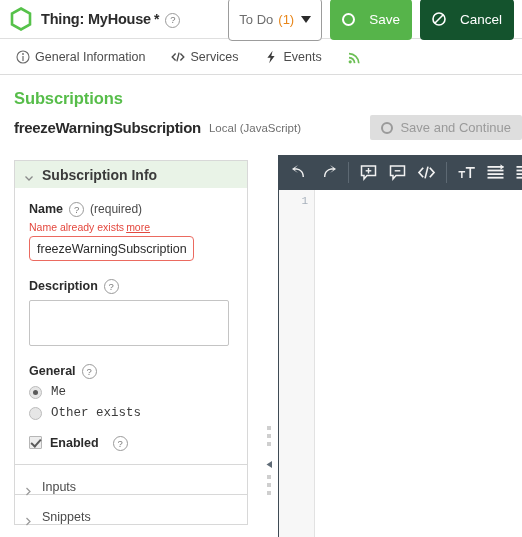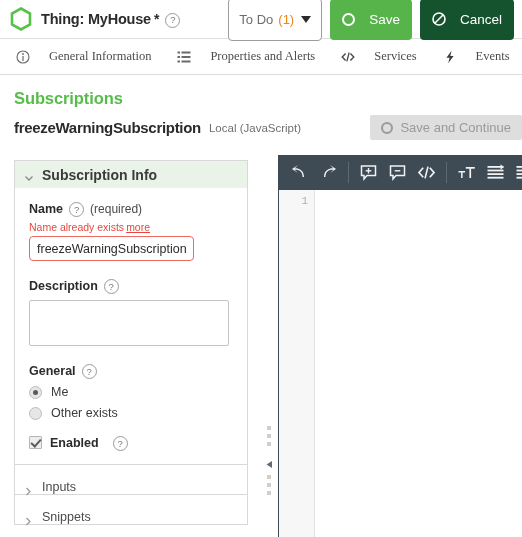--- a/index.html
+++ b/index.html
@@ -31,21 +31,21 @@
   .btn{display:flex;align-items:center;gap:14px;height:41px;padding:0 12px;border-radius:4px;
        font-size:13.5px;box-sizing:border-box;border:none;}
   .btn-save{background:#56b44a;color:#fff;margin-right:8px;}
   .btn-cancel{background:#14532d;color:#fff;}
   .ico-ring{width:13px;height:13px;border:2px solid #fff;border-radius:50%;box-sizing:border-box;flex:none;}
   .ico-ban{width:14px;height:14px;flex:none;}
 
   
   .tabs{height:37px;border-top:1px solid #dfdfdf;border-bottom:1px solid #dcdcdc;
         display:flex;align-items:center;padding-left:16px;box-sizing:border-box;background:#fff;}
-  .tab{display:flex;align-items:center;gap:19px;font-size:12.5px;color:#4c4c4c;margin-right:26px;white-space:nowrap;font-family:Liberation Serif, serif;}
+  .tab{display:flex;align-items:center;gap:5px;font-size:12.5px;color:#4c4c4c;margin-right:26px;white-space:nowrap;}
   .tab.active{color:#6cbf55;}
   .tab-ico{width:14px;height:14px;flex:none;display:block;}
 
   
   .sec-title{font-size:16.5px;font-weight:bold;color:#57bd4a;padding:14px 0 0 14px;letter-spacing:-0.1px;}
   .sub-row{display:flex;align-items:center;padding:7px 0 0 14px;}
   .sub-name{font-size:15px;font-weight:bold;color:#2b2b2b;letter-spacing:-0.3px;}
   .sub-kind{font-size:11.5px;color:#6f6f6f;margin-left:8px;}
   .sub-spacer{flex:1;}
   .btn-savecont{display:flex;align-items:center;gap:7px;height:25px;padding:0 11px;
@@ -66,21 +66,21 @@
   .err-more{color:#e4483e;text-decoration:underline;margin-left:2px;}
   .txt-input{width:165px;height:25px;box-sizing:border-box;border:1px solid #eb6a60;border-radius:4px;
     padding:0 7px;font-size:12.5px;color:#2b2b2b;font-family:inherit;background:#fff;outline:none;}
   .txt-area{width:200px;height:46px;box-sizing:border-box;border:1px solid #c4c4c4;border-radius:2px;
     margin-top:7px;font-family:inherit;font-size:12px;resize:none;outline:none;display:block;}
   .gap{height:17px;}
   .radio-row{display:flex;align-items:center;gap:9px;margin-top:7px;}
   .radio{width:13px;height:13px;border-radius:50%;background:#e6e6e6;border:1px solid #bcbcbc;
          box-sizing:border-box;flex:none;position:relative;}
   .radio.on::after{content:"";position:absolute;left:3px;top:3px;width:5px;height:5px;border-radius:50%;background:#5a5a5a;}
-  .radio-lbl{font-size:12.5px;color:#3b3b3b;}
+  .radio-lbl{font-size:12.5px;color:#3b3b3b;font-family:Liberation Mono, monospace;}
   .chk-row{display:flex;align-items:center;gap:8px;margin-top:15px;}
   .chk{width:13px;height:13px;border:1px solid #b6b6b6;background:#ededed;box-sizing:border-box;
        flex:none;position:relative;border-radius:1px;}
   .chk.on::after{content:"";position:absolute;left:3px;top:0px;width:4px;height:8px;
        border:solid #5a5a5a;border-width:0 2px 2px 0;transform:rotate(42deg);}
   .chk-lbl{font-size:12.5px;font-weight:bold;color:#2b2b2b;}
   .acc{display:flex;align-items:flex-end;gap:9px;height:30px;padding:0 9px;
        border:1px solid #d8d8d8;border-top:none;background:#fff;font-size:12.5px;color:#4a4a4a;box-sizing:border-box;}
   .chev-r{width:9px;height:9px;flex:none;}
 
@@ -146,33 +146,20 @@
       <span class="tab-ico">
         <svg viewBox="0 0 14 14" width="14" height="14">
           <circle cx="7" cy="7" r="6" fill="none" stroke="#6a6a6a" stroke-width="1.1"></circle>
           <circle cx="7" cy="4" r="0.9" fill="#6a6a6a"></circle>
           <rect x="6.4" y="6" width="1.2" height="5" fill="#6a6a6a"></rect>
         </svg>
       </span>
       <span>General Information</span>
     </div>
 
-    <div class="tab">
-      <span class="tab-ico">
-        <svg viewBox="0 0 14 14" width="14" height="14">
-          <rect x="0.5" y="1.5" width="2.5" height="2" fill="#6a6a6a"></rect>
-          <rect x="0.5" y="6" width="2.5" height="2" fill="#6a6a6a"></rect>
-          <rect x="0.5" y="10.5" width="2.5" height="2" fill="#6a6a6a"></rect>
-          <rect x="4.5" y="1.5" width="9" height="2" fill="#6a6a6a"></rect>
-          <rect x="4.5" y="6" width="9" height="2" fill="#6a6a6a"></rect>
-          <rect x="4.5" y="10.5" width="9" height="2" fill="#6a6a6a"></rect>
-        </svg>
-      </span>
-      <span>Properties and Alerts</span>
-    </div>
 
     <div class="tab">
       <span class="tab-ico">
         <svg viewBox="0 0 14 14" width="14" height="14">
           <polyline points="4.6,3.4 1.2,7 4.6,10.6" fill="none" stroke="#4c4c4c" stroke-width="1.4"></polyline>
           <polyline points="9.4,3.4 12.8,7 9.4,10.6" fill="none" stroke="#4c4c4c" stroke-width="1.4"></polyline>
           <line x1="8.1" y1="2.6" x2="5.9" y2="11.4" stroke="#4c4c4c" stroke-width="1.3"></line>
         </svg>
       </span>
       <span>Services</span>

